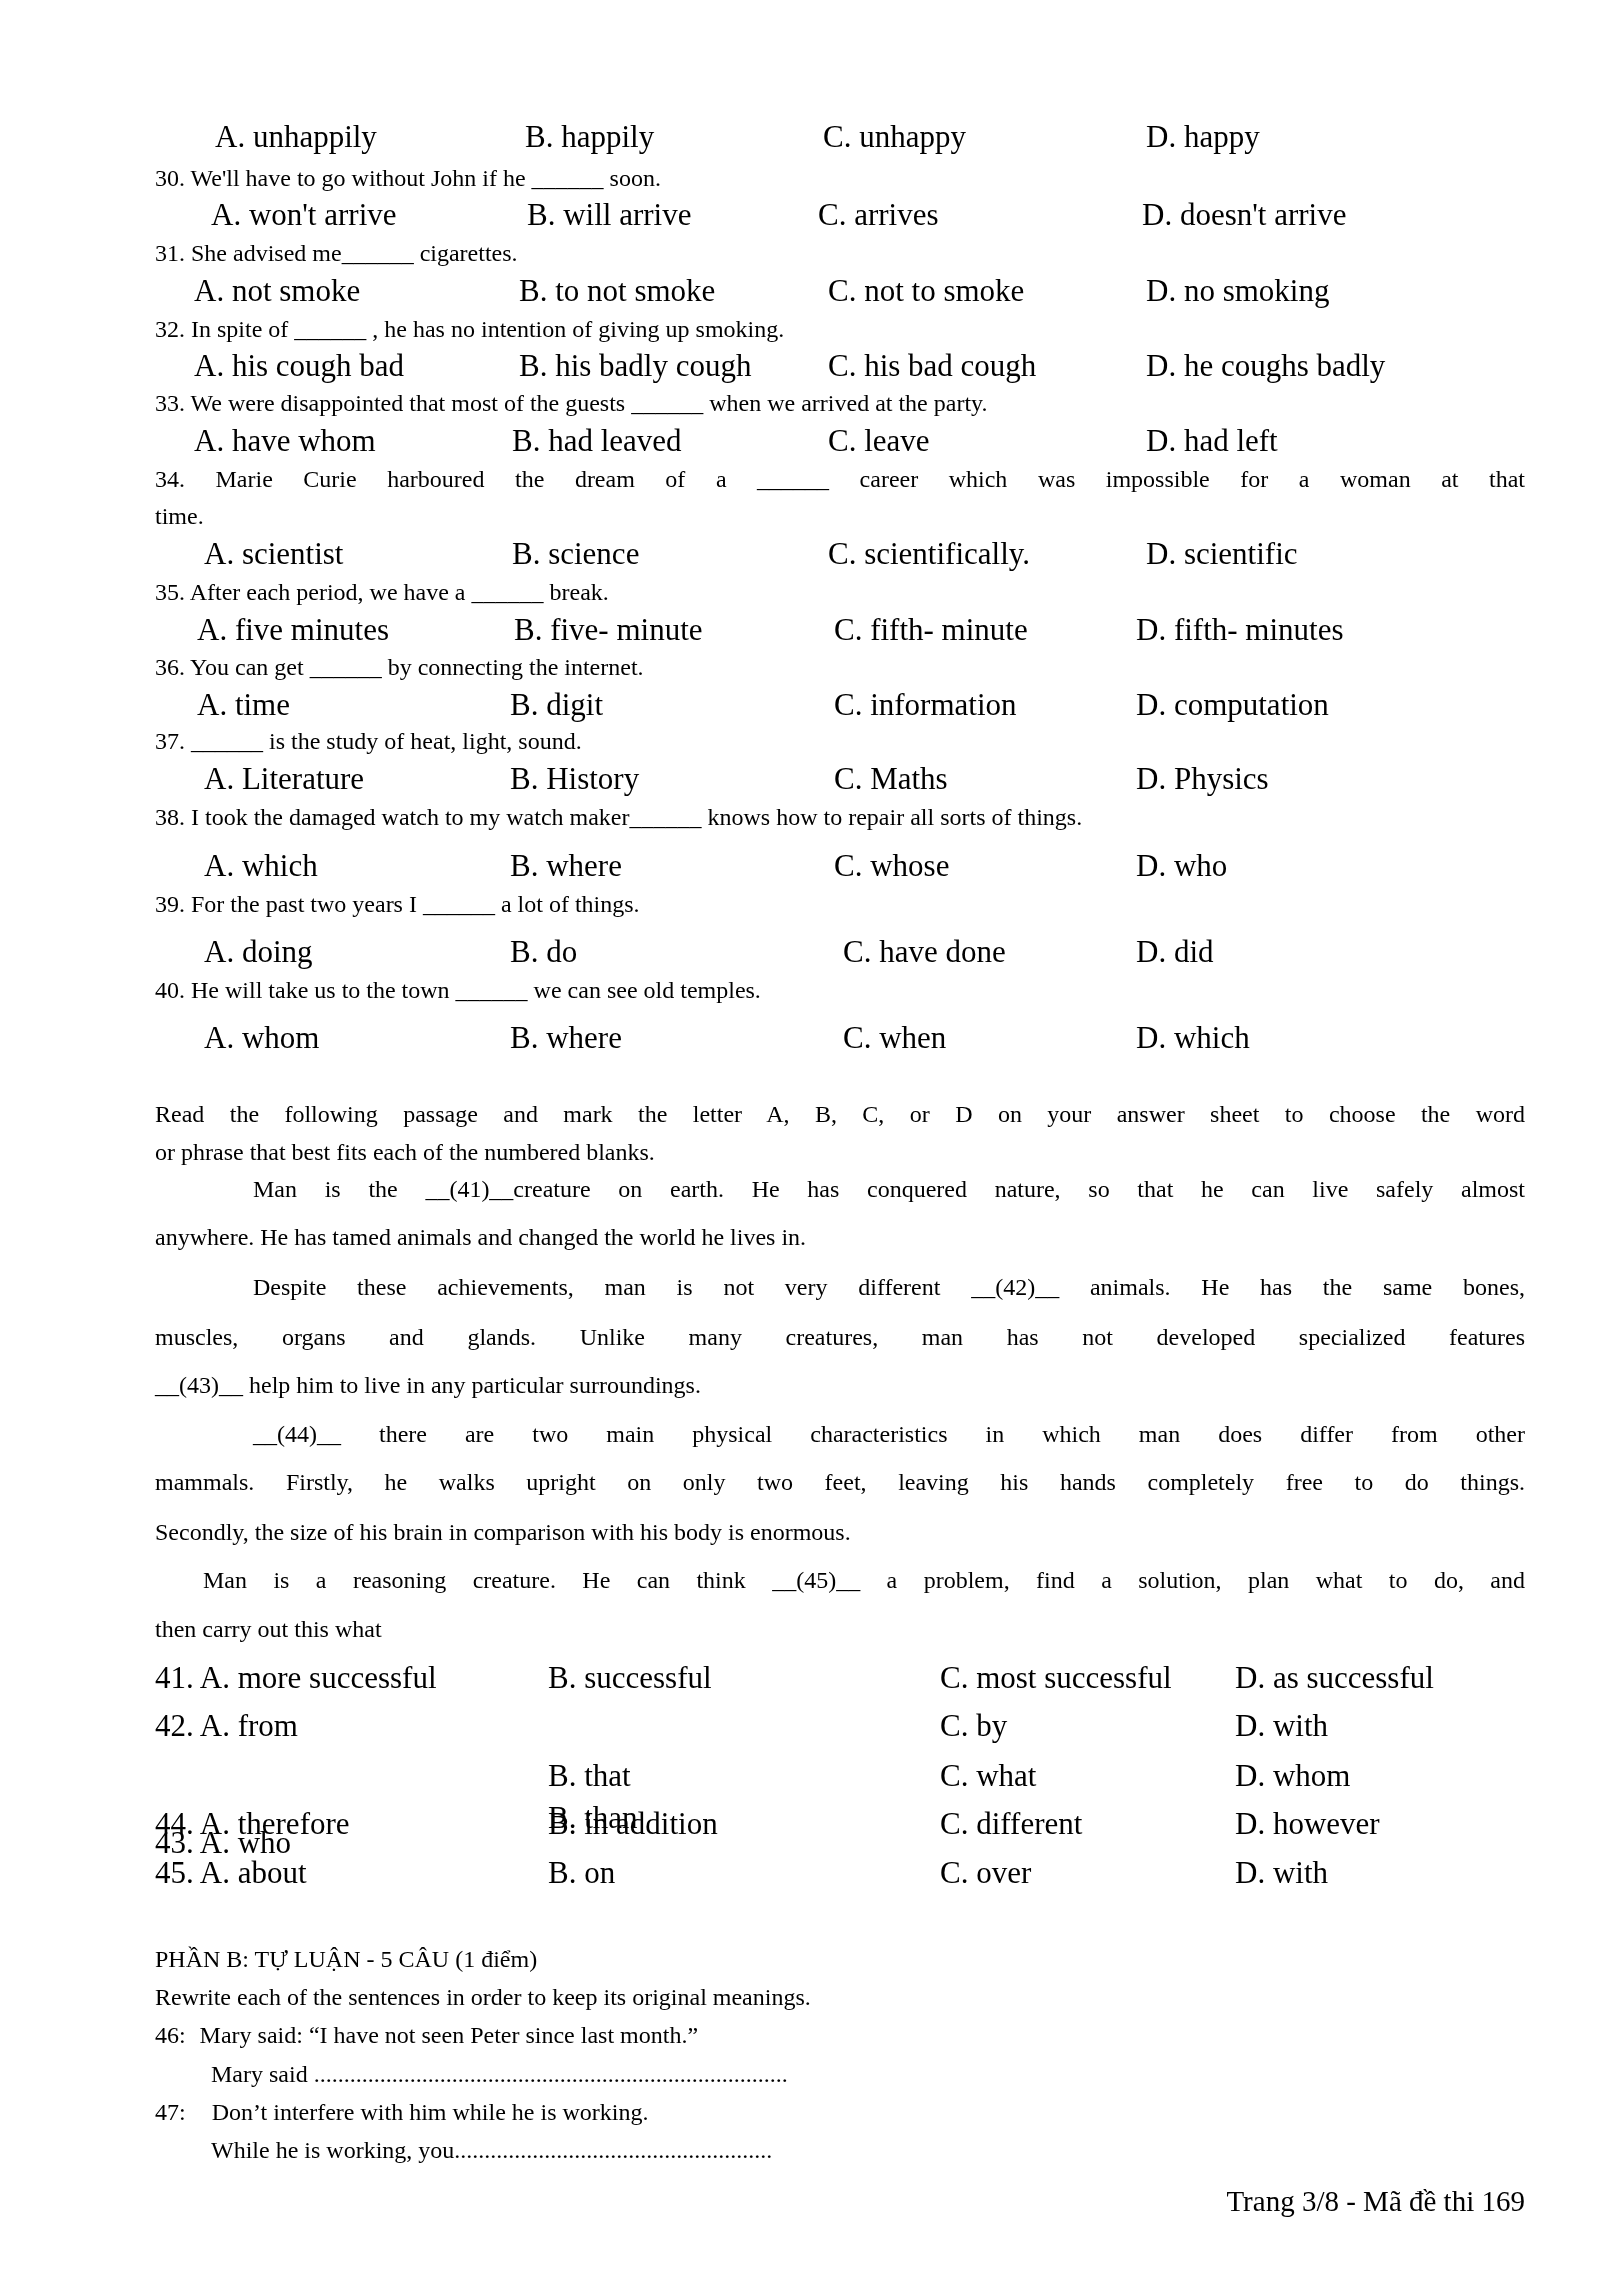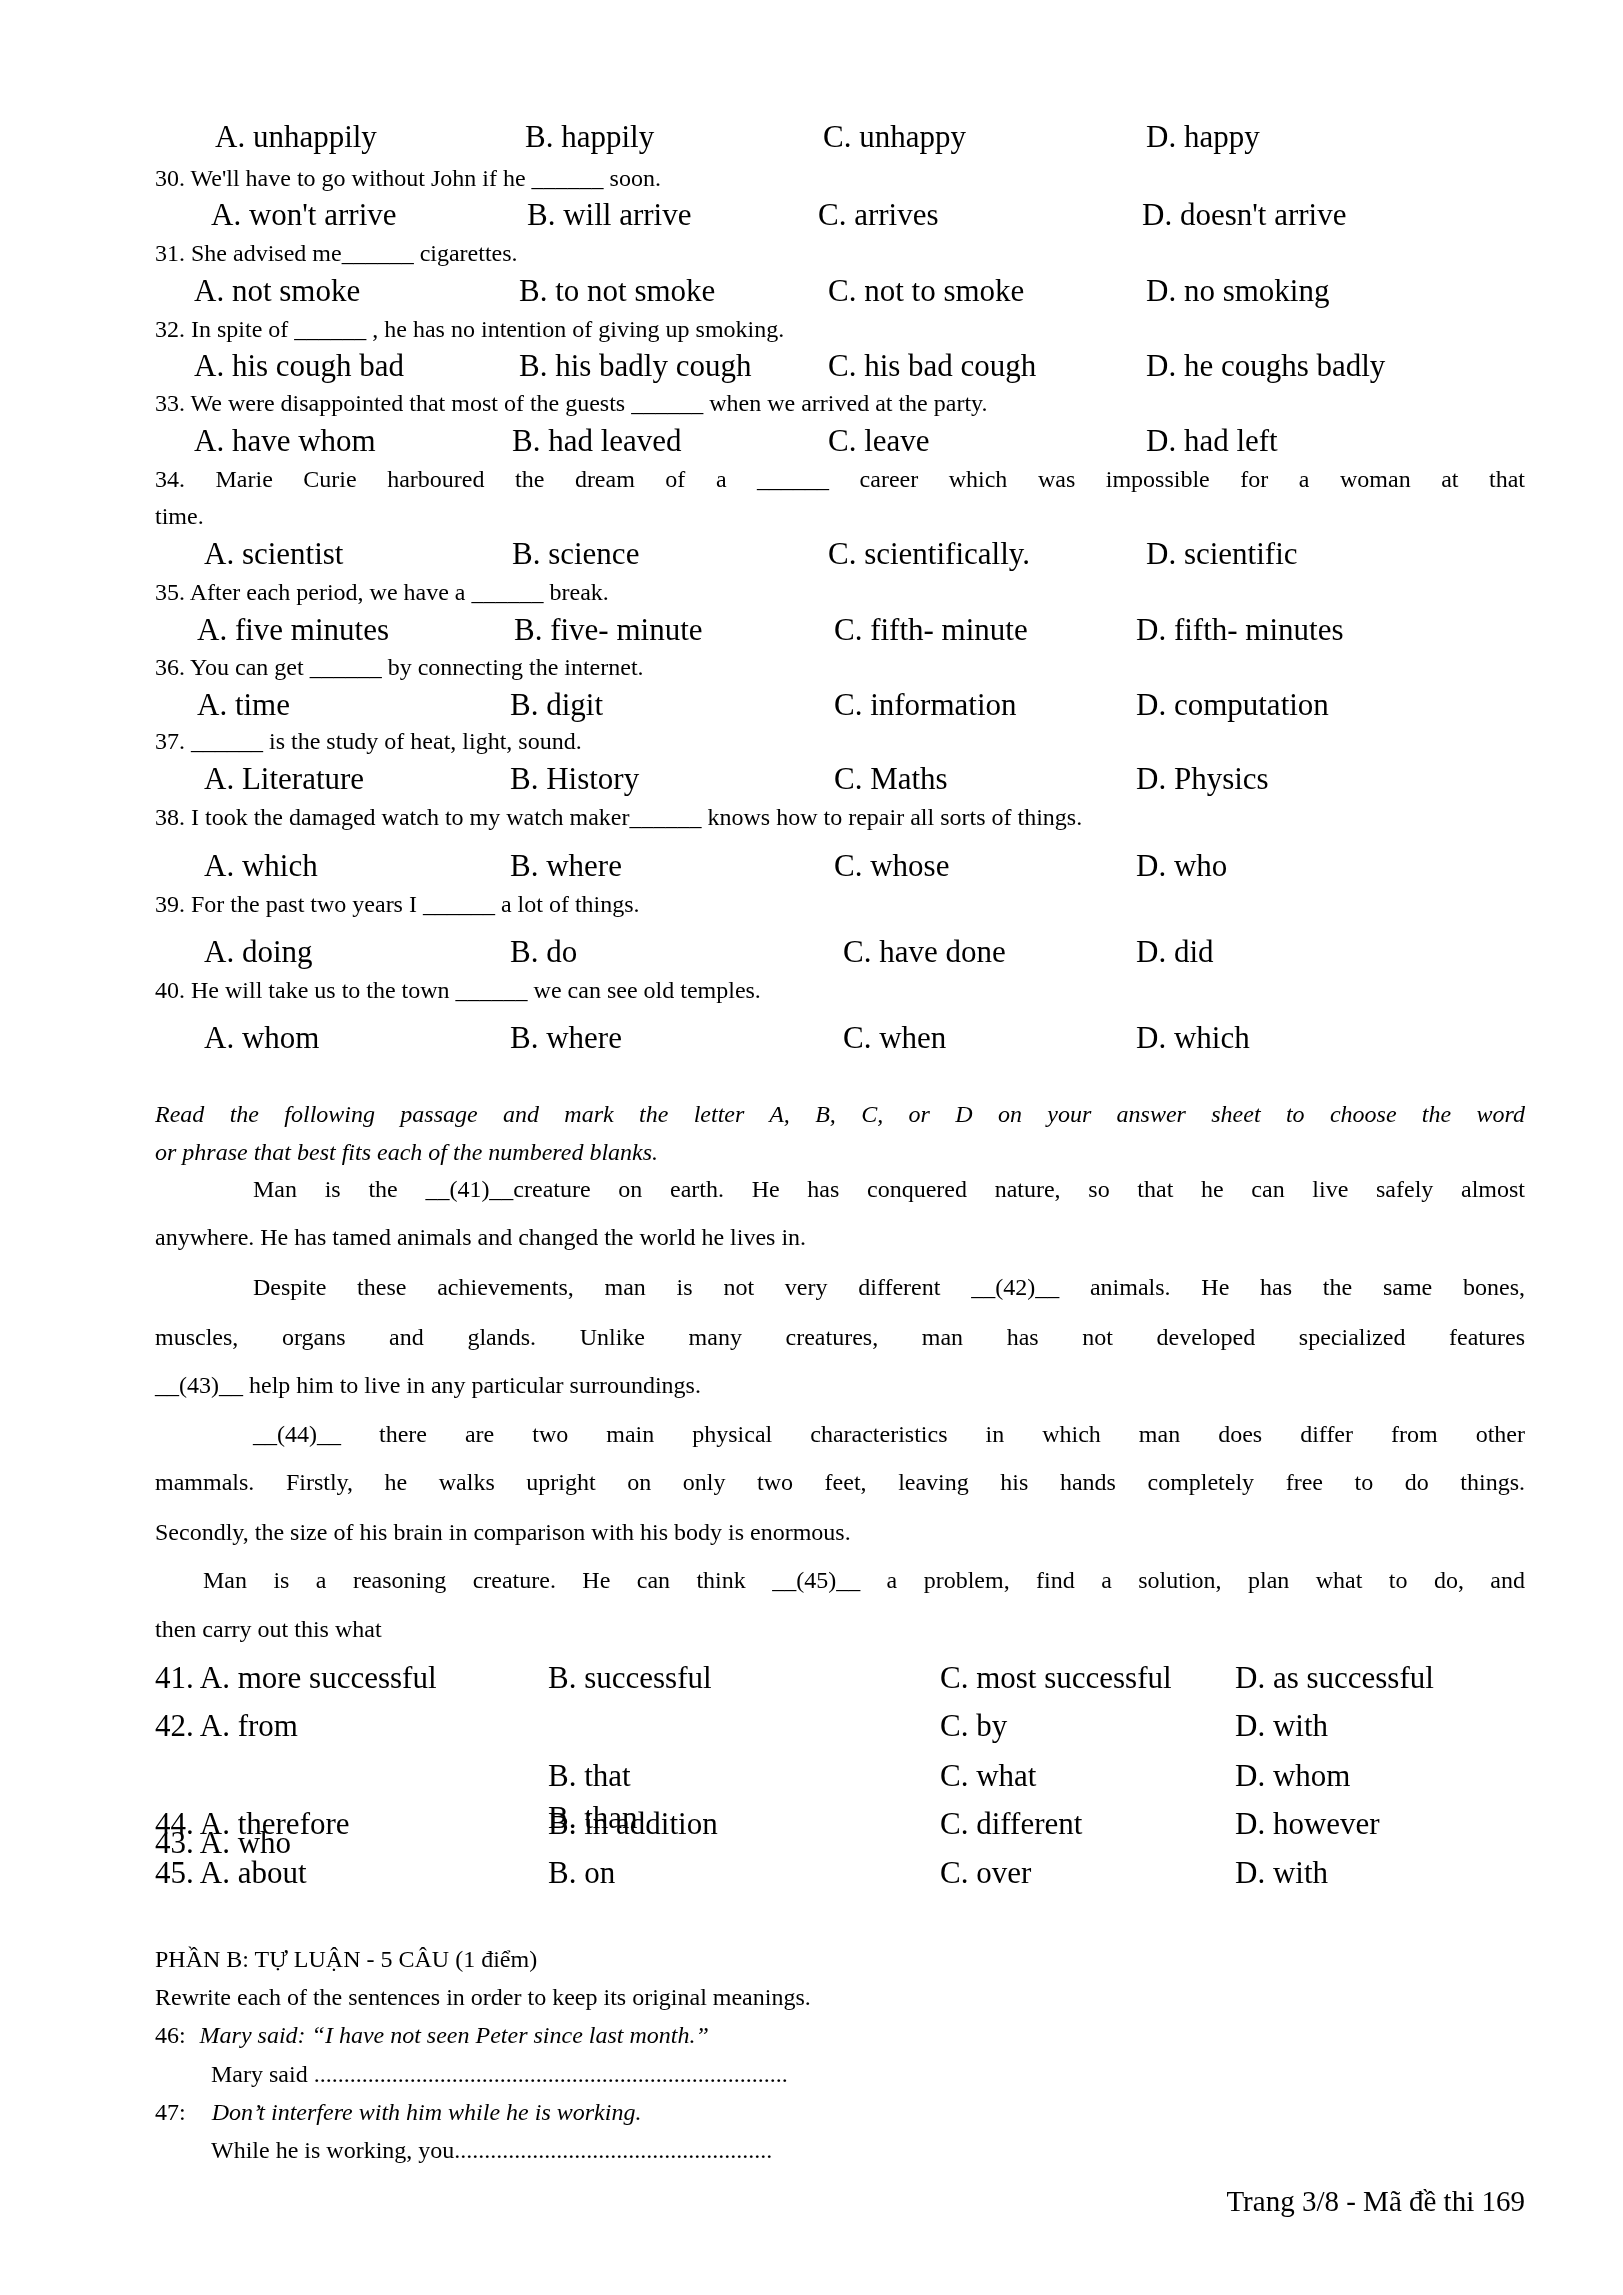--- a/index.html
+++ b/index.html
@@ -1,21 +1,21 @@
 <!DOCTYPE html>
 <html style="font-size:10.5px"><head>
 <meta charset="utf-8">
 <style>
   html, body { margin: 0; padding: 0; background: #ffffff; }
   body { width: 1623px; height: 2295px; position: relative; overflow: hidden;
          font-family: "Liberation Serif", "DejaVu Serif", serif; color: #000; }
   .ln { position: absolute; left: 155px; width: 1370px; font-size: 24px; line-height: 38px; white-space: nowrap; }
   .just { text-align: justify; text-align-last: justify; white-space: normal; }
   .opt { position: absolute; font-size: 31px; line-height: 38px; white-space: nowrap; }
-  .it { font-style: italic; }
+  .it { }
   .indent { padding-left: 98px; box-sizing: border-box; }
   .footer { position: absolute; right: 98px; font-size: 29px; line-height: 38px; white-space: nowrap; }
 </style>
 </head>
 <body>
 
 <div>
   <span class="opt" style="left:215px;top:118px">A. unhappily</span>
   <span class="opt" style="left:525px;top:118px">B. happily</span>
   <span class="opt" style="left:823px;top:118px">C. unhappy</span>

